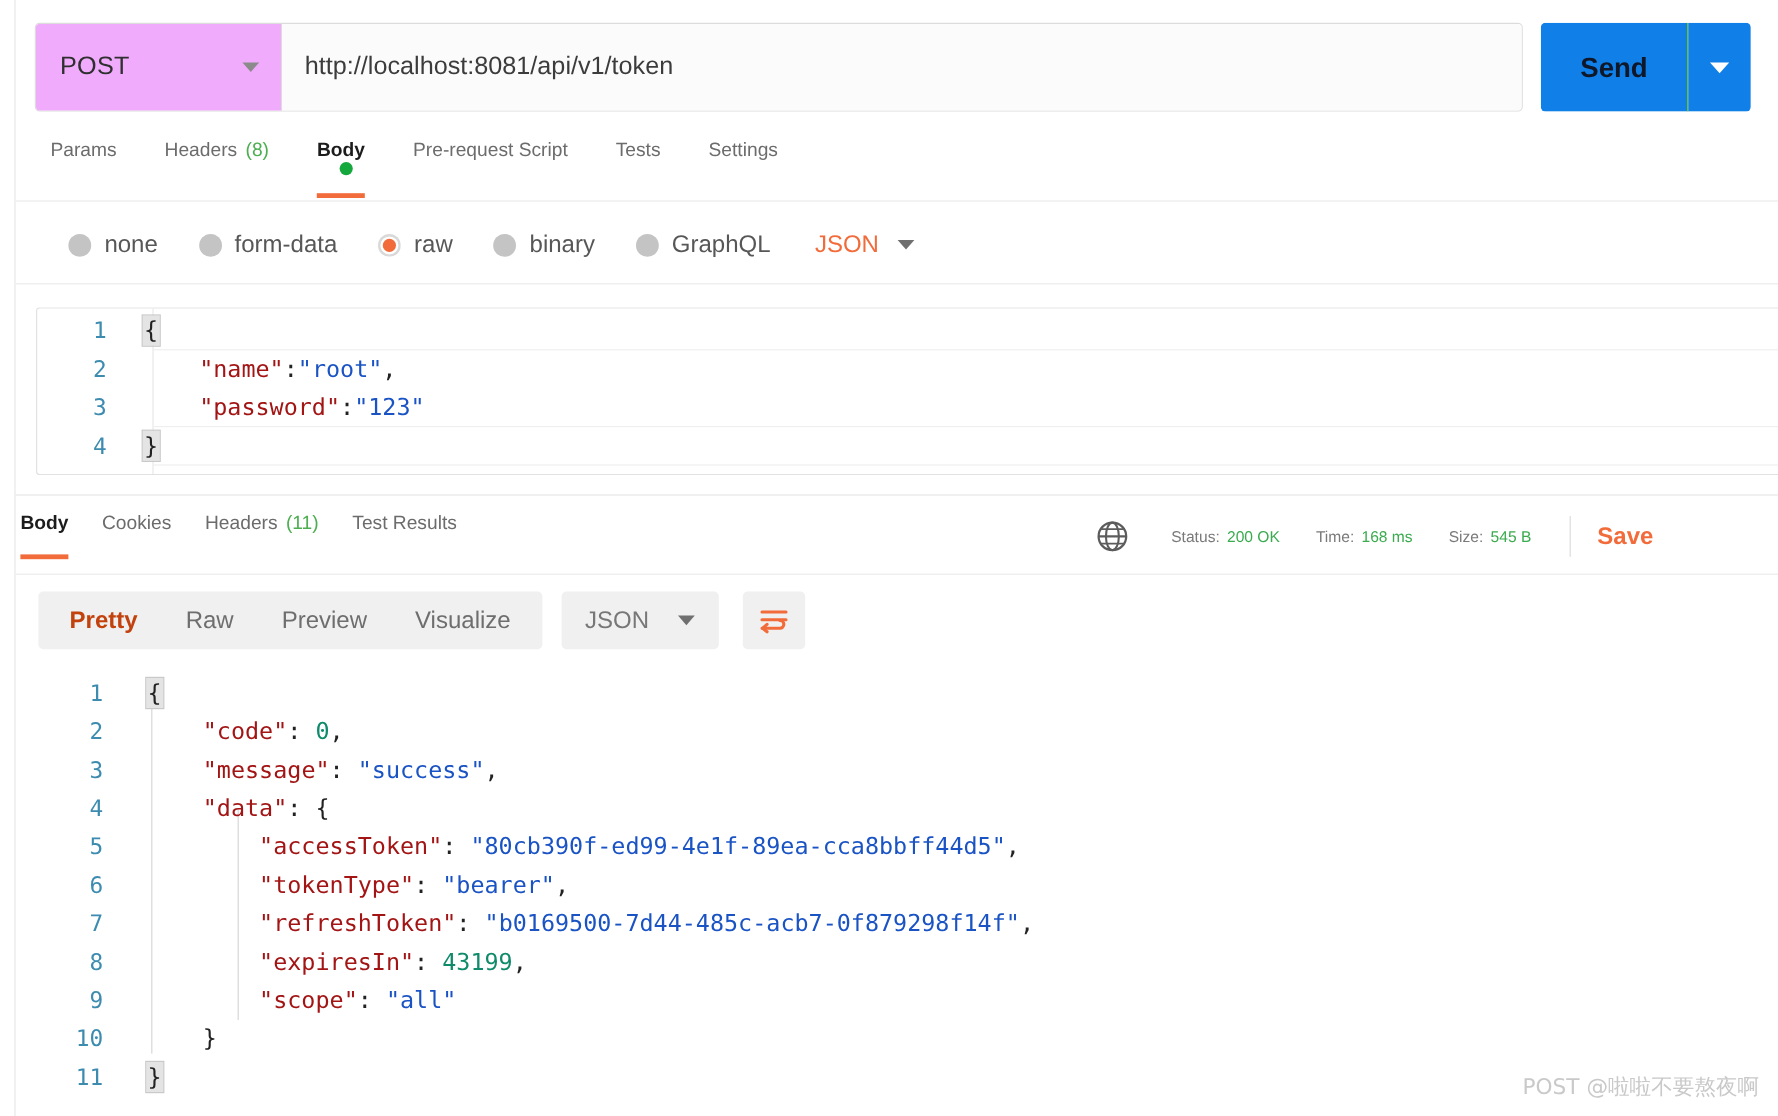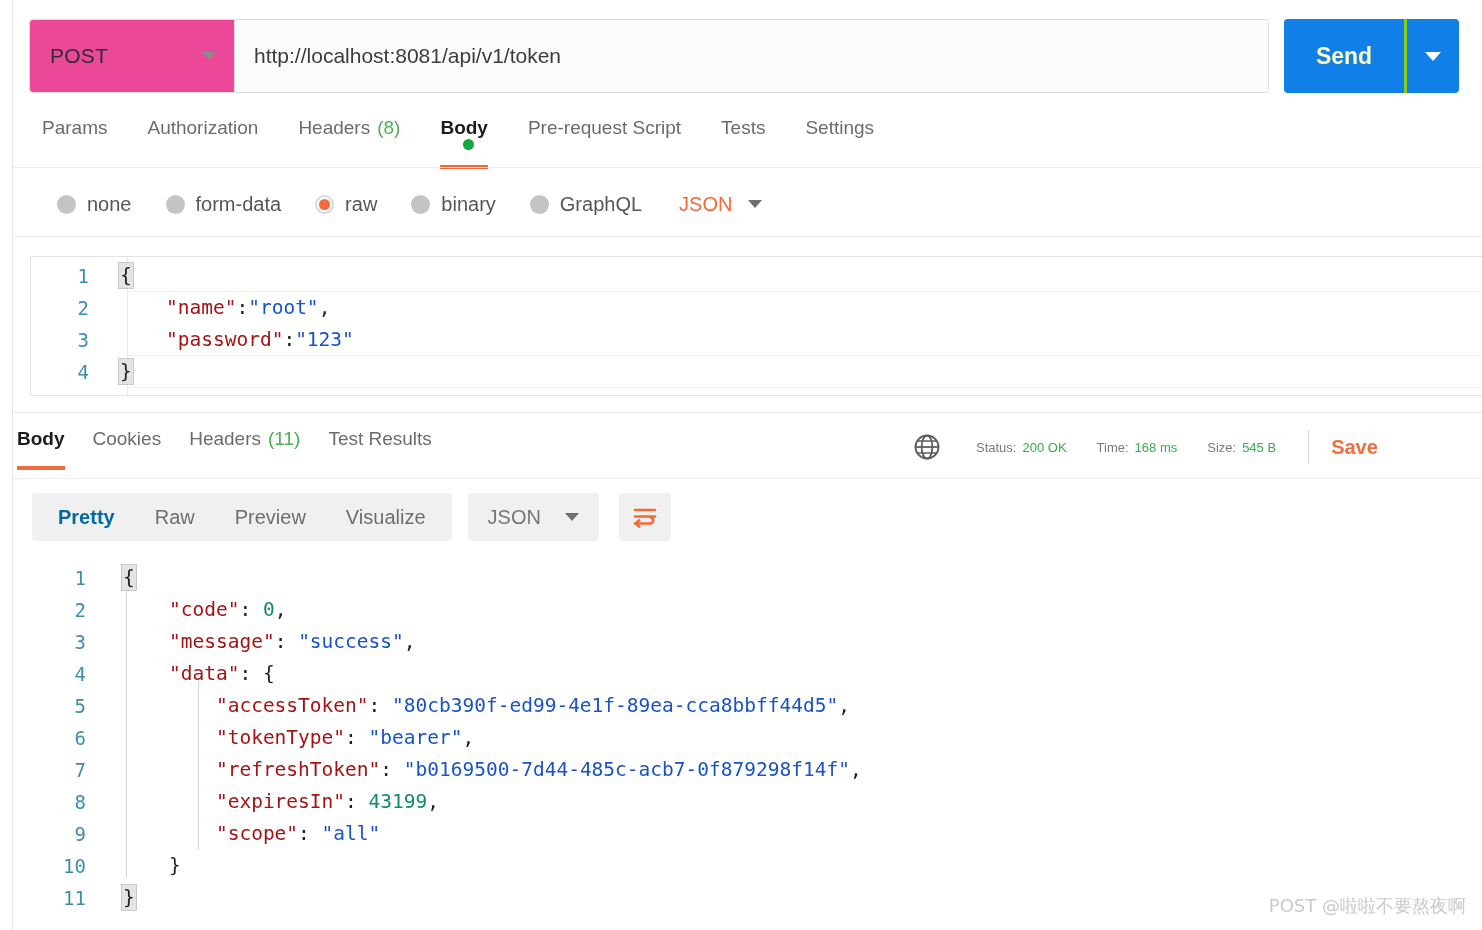--- a/index.html
+++ b/index.html
@@ -26,21 +26,21 @@
   .url-bar {
     position: absolute; left: 29px; top: 19px;
     width: 1240px; height: 74px;
     border: 1px solid #dcdcdc;
     border-radius: 4px;
     display: flex; align-items: stretch;
     background: #fff;
   }
   .method-box {
     width: 205px;
-    background: #ec4899;
+    background: #f0abfc;
     border-right: 1px solid #dcdcdc;
     border-radius: 3px 0 0 3px;
     display: flex; align-items: center;
     padding: 0 18px 0 20px;
     cursor: pointer;
     position: relative;
   }
   .method-label {
     font-size: 21px; color: #2f2f2f; letter-spacing: .2px;
   }
@@ -64,25 +64,25 @@
 
   .send-group {
     position: absolute; left: 1284px; top: 19px;
     width: 175px; height: 74px;
     display: flex;
     border-radius: 4px; overflow: hidden;
   }
   .send-btn {
     flex: 1;
     background: #1080e8;
-    color: #fef9c3;
+    color: #0f172a;
     font-size: 23px; font-weight: bold;
     display: flex; align-items: center; justify-content: center;
     cursor: pointer;
-    border-right: 3px solid #84cc16;
+    border-right: 1px solid #84cc16;
   }
   .send-caret-btn {
     width: 52px;
     background: #1080e8;
     display: flex; align-items: center; justify-content: center;
     cursor: pointer;
   }
   .send-caret {
     width: 0; height: 0;
     border-left: 8px solid transparent;
@@ -92,21 +92,21 @@
 
   
   .req-tabs {
     position: absolute; left: 13px; top: 113px;
     width: 1469px; height: 54px;
     display: flex; align-items: flex-start;
     padding-left: 29px;
   }
   .rtab {
     position: relative;
-    font-size: 19px; color: #6c6c6c;
+    font-size: 16px; color: #6c6c6c;
     padding: 4px 0 19px 0;
     margin-right: 40px;
     cursor: pointer;
     white-space: nowrap;
     display: flex; align-items: center;
   }
   .rtab.active { color: #1c1c1c; font-weight: bold; flex-direction: column; }
   .rtab .underline {
     position: absolute; left: 0; right: 0; bottom: 0;
     height: 4px; background: #f26b3a;
@@ -265,21 +265,21 @@
     border-radius: 4px;
     height: 48px;
     display: flex; align-items: center;
     padding: 0 6px;
   }
   .seg {
     font-size: 20px; color: #6e6e6e;
     padding: 0 20px; cursor: pointer;
     white-space: nowrap;
   }
-  .seg.active { color: #0369a1; font-weight: bold; text-align: center; }
+  .seg.active { color: #c2410c; font-weight: bold; text-align: center; }
   .fmt-group {
     background: #f0f0f0;
     border-radius: 4px;
     height: 48px;
     margin-left: 16px;
     display: flex; align-items: center;
     padding: 0 20px;
     cursor: pointer;
   }
   .fmt-group .txt { font-size: 20px; color: #777; }
@@ -336,23 +336,20 @@
   <div class="send-group">
     <div class="send-btn">Send</div>
     <div class="send-caret-btn">
       <span class="send-caret"></span>
     </div>
   </div>
 
   <div class="req-tabs" id="request-tabs">
       <div class="rtab">
         <span>Params</span>
-      </div>
-      <div class="rtab">
-        <span>Authorization</span>
       </div>
       <div class="rtab">
         <span>Headers</span>
         <span class="hdr-count">(8)</span>
       </div>
       <div class="rtab active">
         <span>Body</span>
         <span class="green-dot"></span>
         <span class="underline"></span>
       </div>

